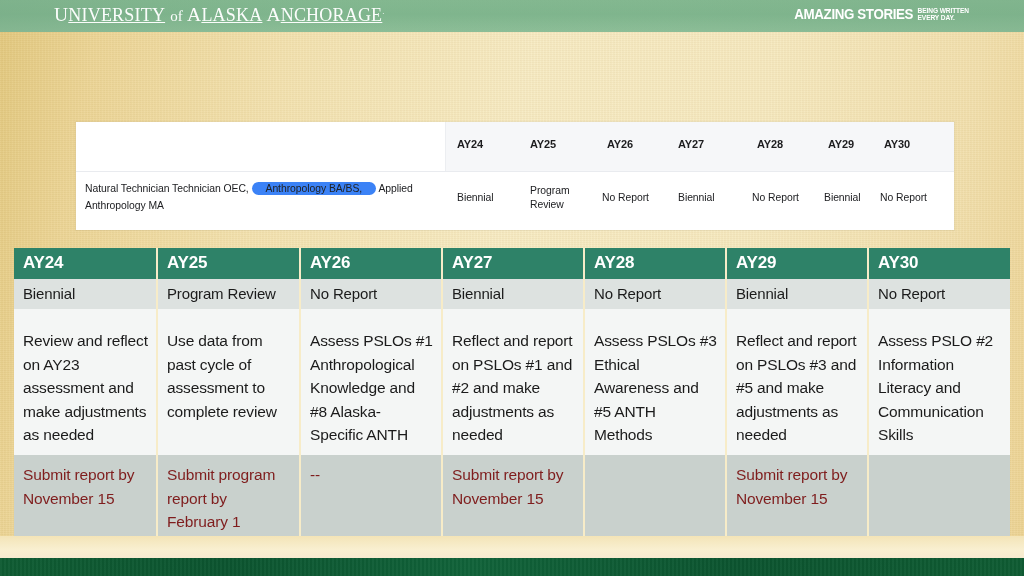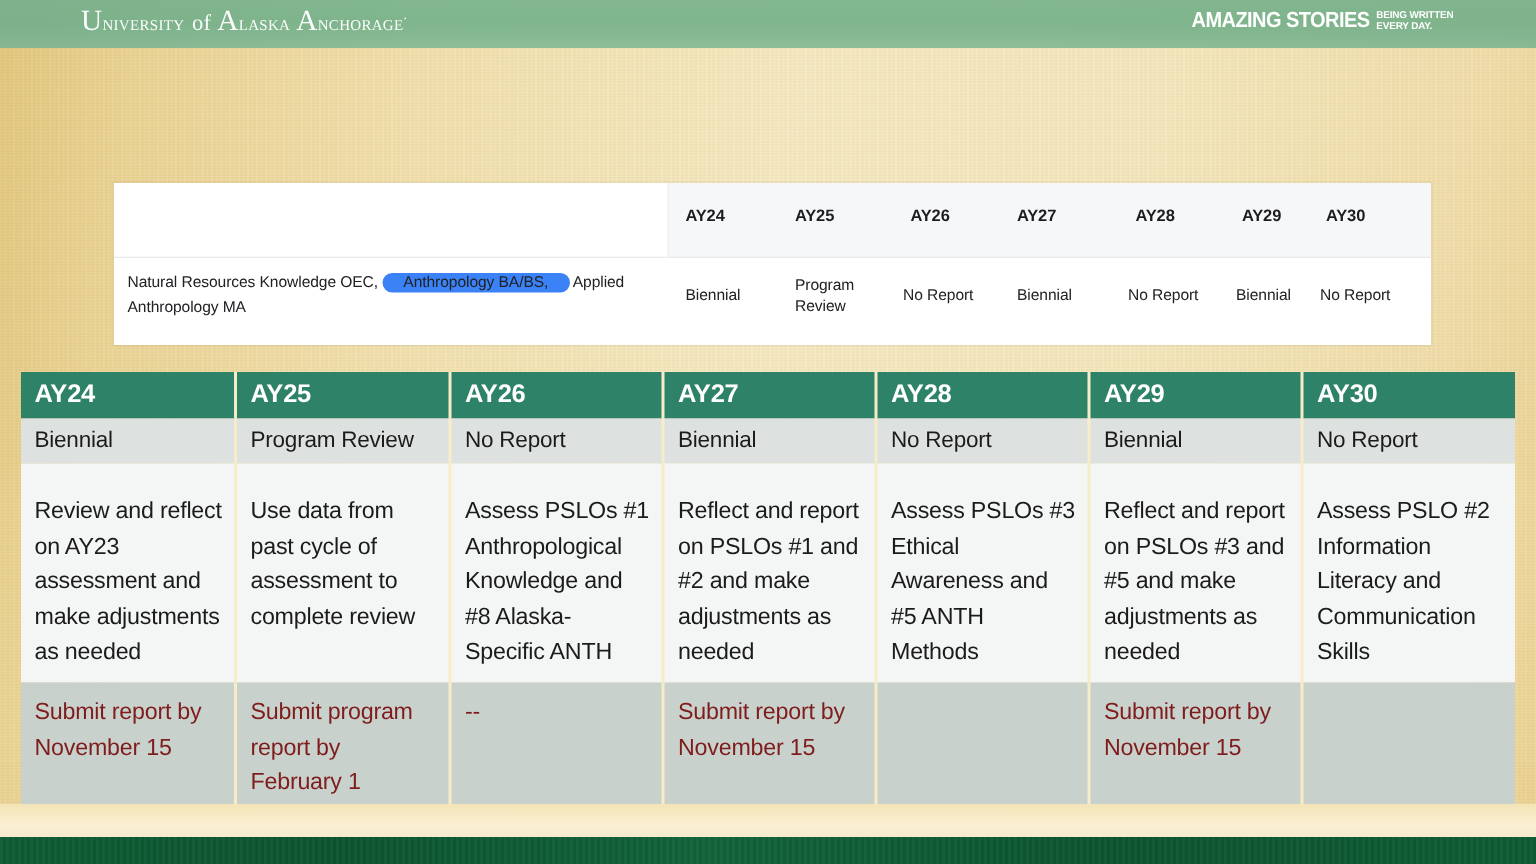--- a/index.html
+++ b/index.html
@@ -68,22 +68,23 @@
     color: #ffffff;
     font-family: "Liberation Serif", serif;
     font-size: 19.5px;
     letter-spacing: 0.2px;
     white-space: nowrap;
     z-index: 2;
     opacity: 0.97;
   }
   .uaa-logo .big { font-size: 19.5px; }
   .uaa-logo .sc {
-    font-size: 10px;
+    font-size: 18px;
     text-transform: uppercase;
+    text-decoration: underline;
   }
   .uaa-logo .ital {
     font-size: 15px;
     text-transform: lowercase;
   }
   .uaa-logo .reg { font-size: 9px; vertical-align: super; }
 
   .tagline {
     position: absolute;
     right: 55px;
@@ -306,21 +307,21 @@
           <div class="ss-col-head" style="left: 454px;">AY25</div>
           <div class="ss-col-head" style="left: 531px;">AY26</div>
           <div class="ss-col-head" style="left: 602px;">AY27</div>
           <div class="ss-col-head" style="left: 681px;">AY28</div>
           <div class="ss-col-head" style="left: 752px;">AY29</div>
           <div class="ss-col-head" style="left: 808px;">AY30</div>
         </div>
     </div>
     <div class="ss-body">
       <div class="ss-program">
-        <span>Natural Resources Knowledge OEC, </span><span class="ss-hl">Anthropology BA/BS,</span><span> Applied Anthropology MA</span>
+        <span>Natural Technician Technician OEC, </span><span class="ss-hl">Anthropology BA/BS,</span><span> Applied Anthropology MA</span>
       </div>
       <div id="ss-cells">
           <div class="ss-cell" style="left: 381px; width: 70px; top: 19px;">Biennial</div>
           <div class="ss-cell" style="left: 454px; width: 50px; top: 12px;">Program Review</div>
           <div class="ss-cell" style="left: 526px; width: 70px; top: 19px;">No Report</div>
           <div class="ss-cell" style="left: 602px; width: 70px; top: 19px;">Biennial</div>
           <div class="ss-cell" style="left: 676px; width: 70px; top: 19px;">No Report</div>
           <div class="ss-cell" style="left: 748px; width: 56px; top: 19px;">Biennial</div>
           <div class="ss-cell" style="left: 804px; width: 70px; top: 19px;">No Report</div>
         </div>

